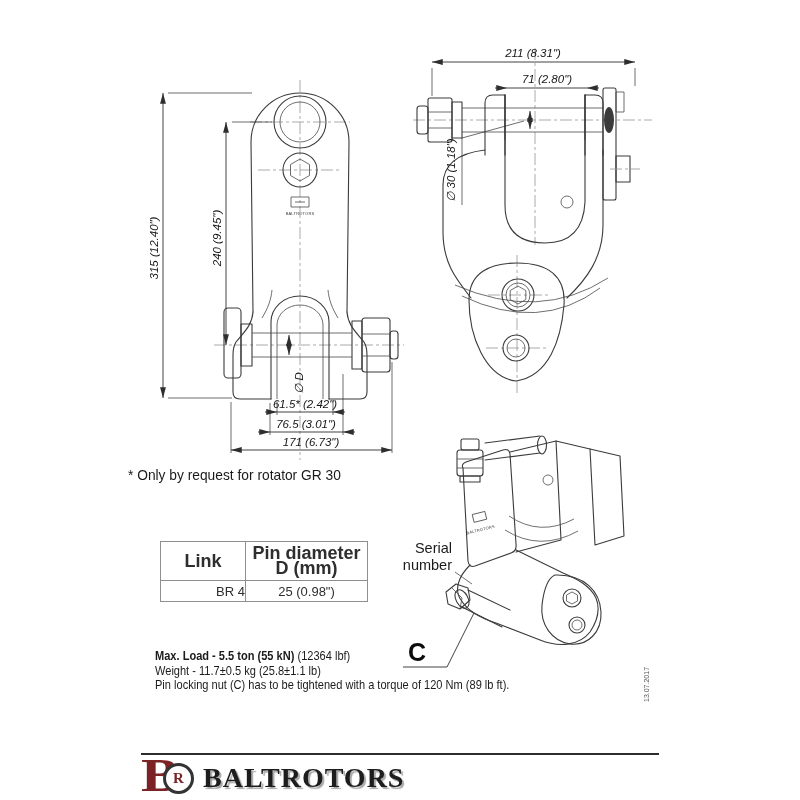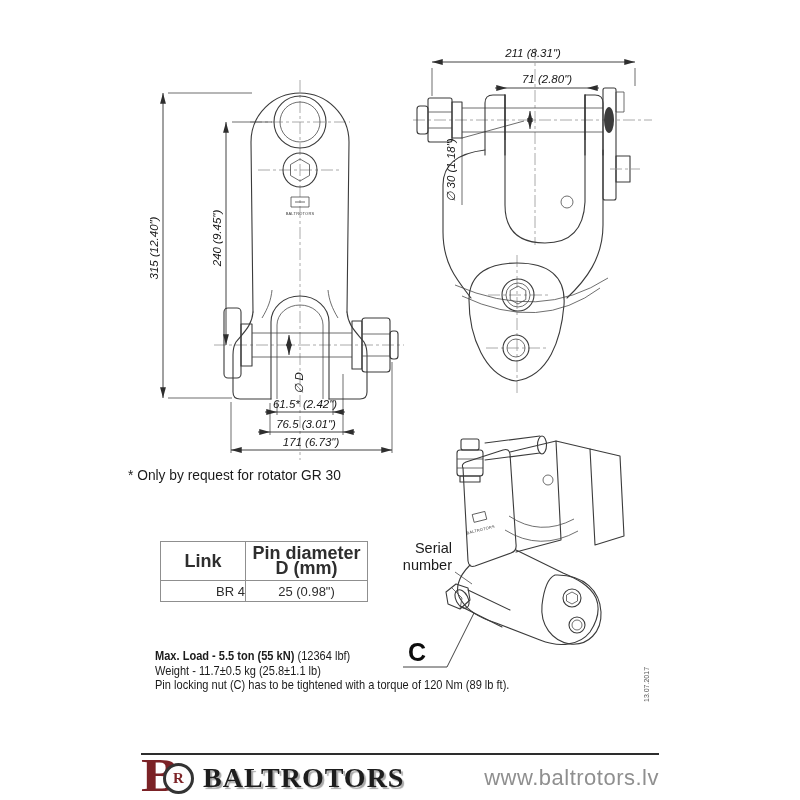--- a/index.html
+++ b/index.html
@@ -236,17 +236,16 @@
     <div class="footer-row">
       <div class="brand">
         <span class="emblem">
           <span class="bigb">B</span>
           <span class="ring">
               <span>R</span>
             </span>
         </span>
         <span class="brand-name">BALTROTORS</span>
       </div>
-      <div class="website">www.baltrotors.lv</div>
     </div>
   </div>
 
 </div>
 
 </body></html>

